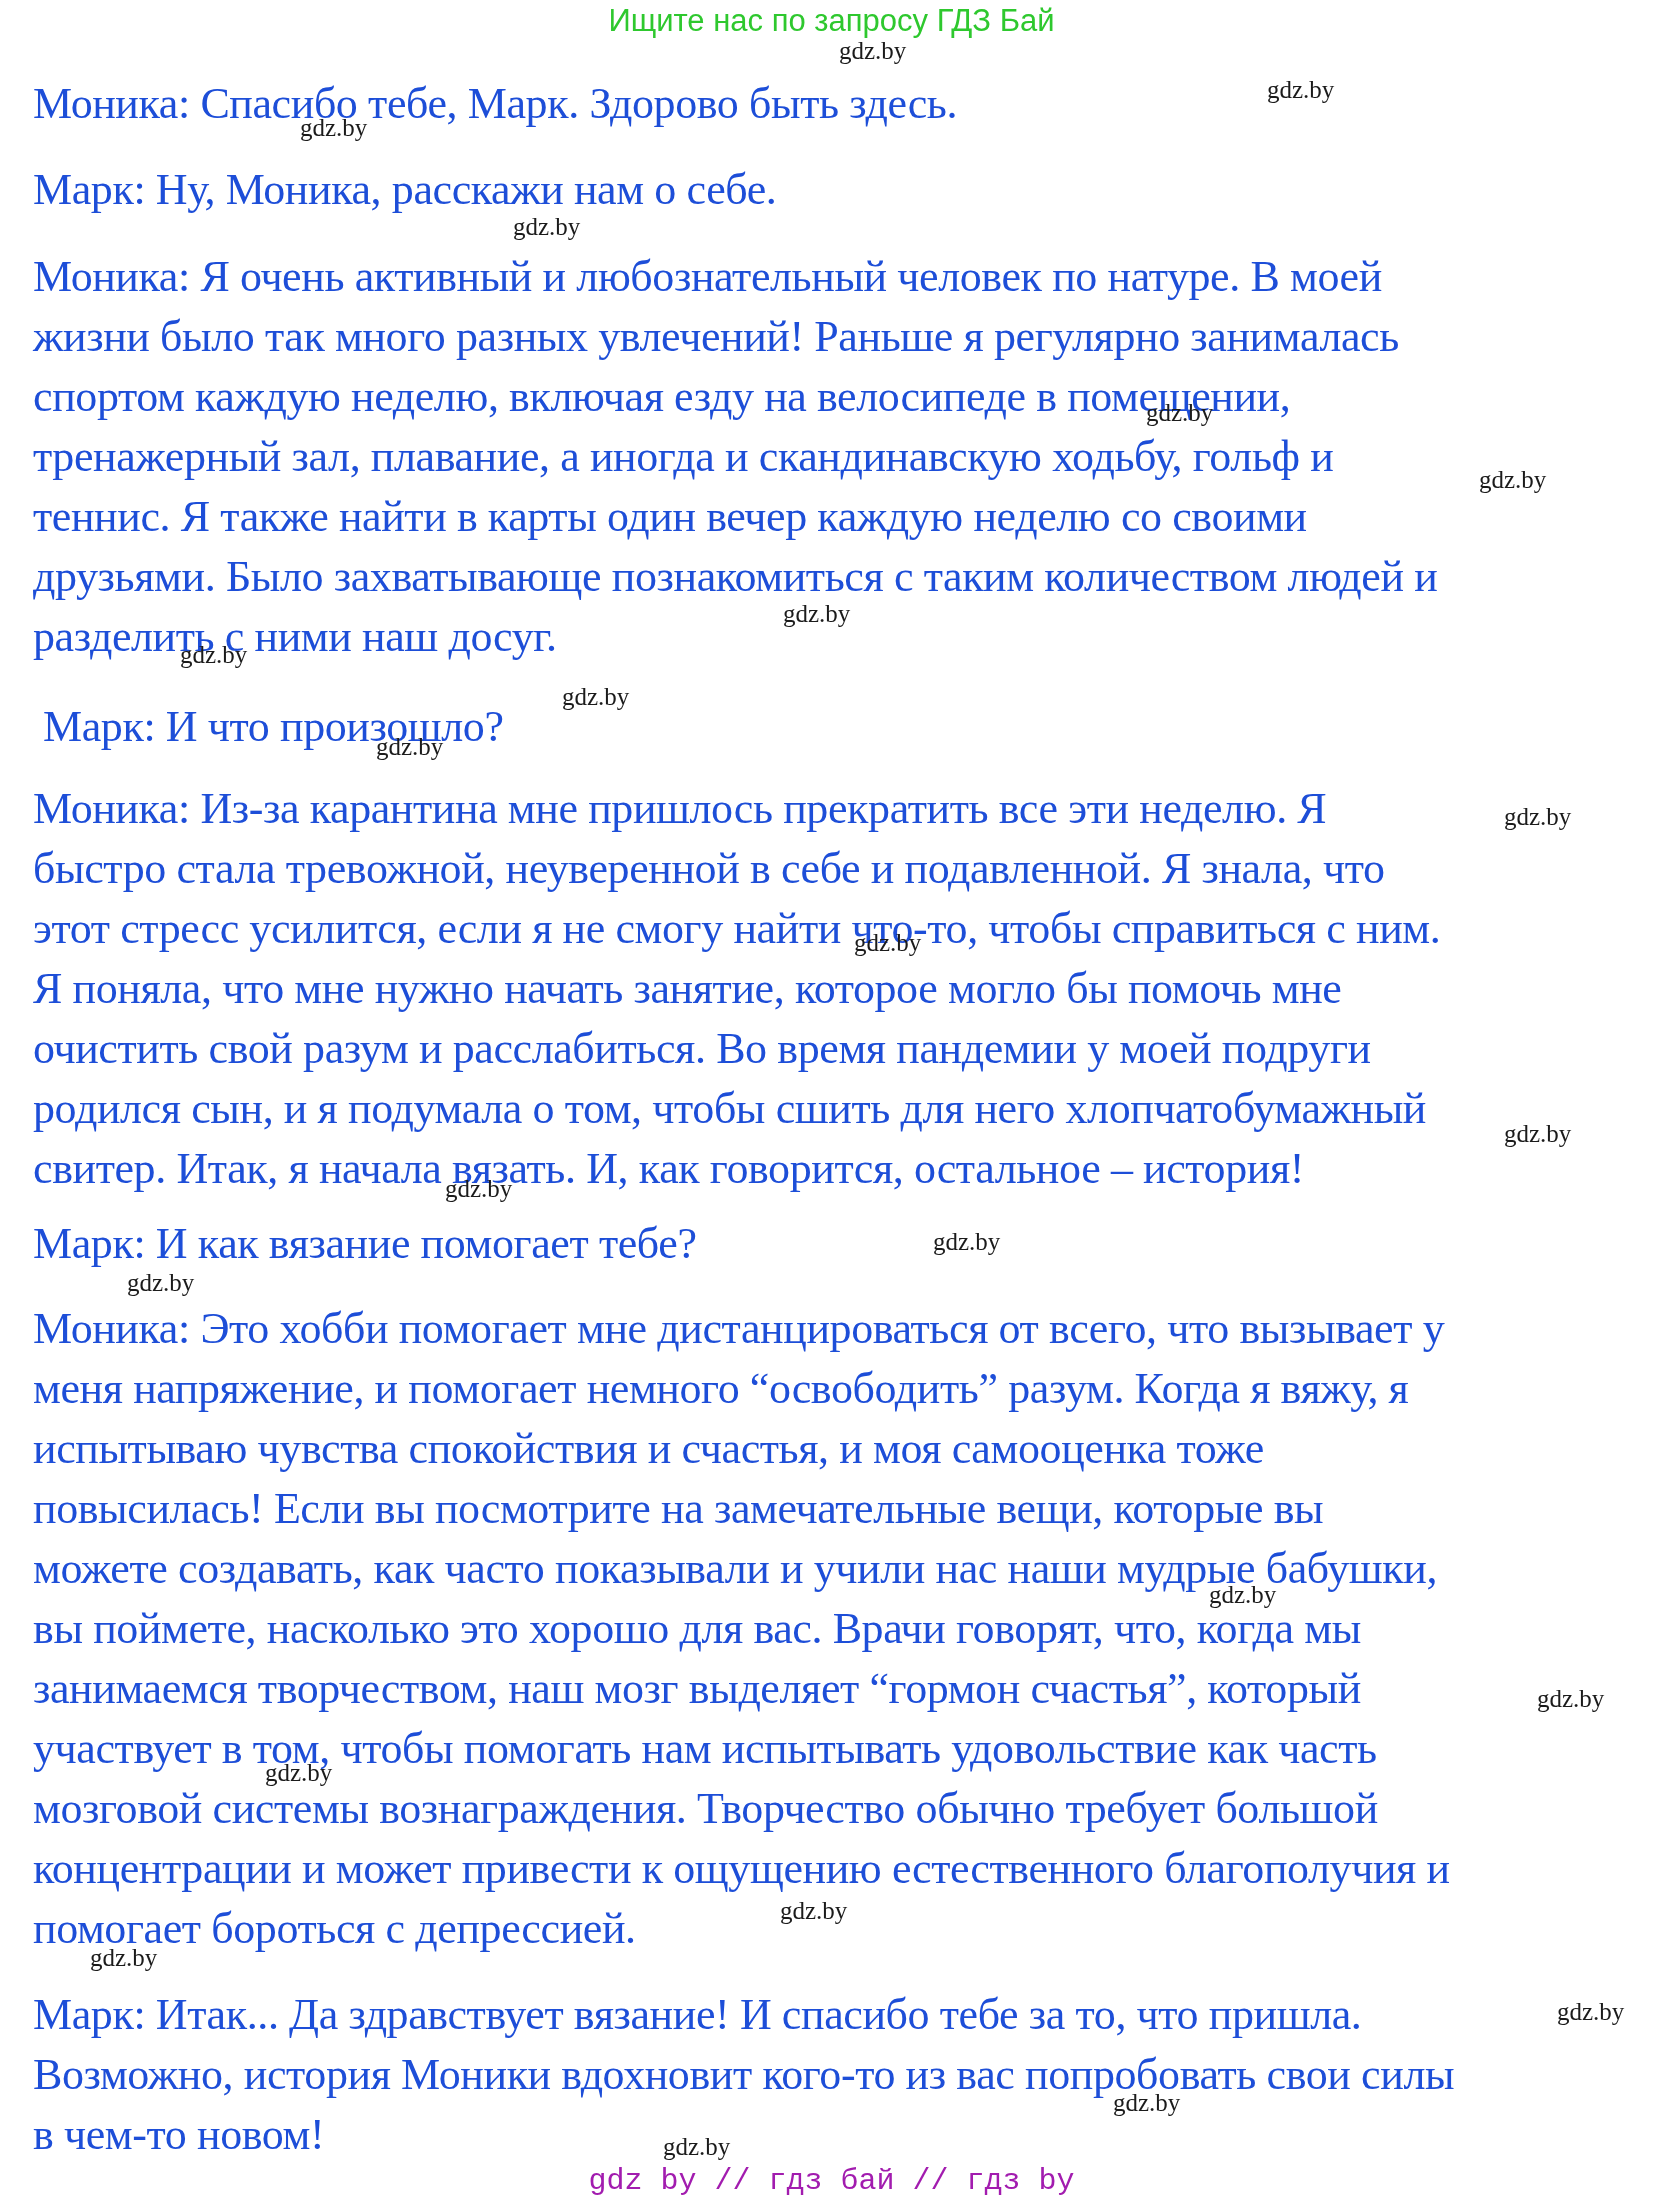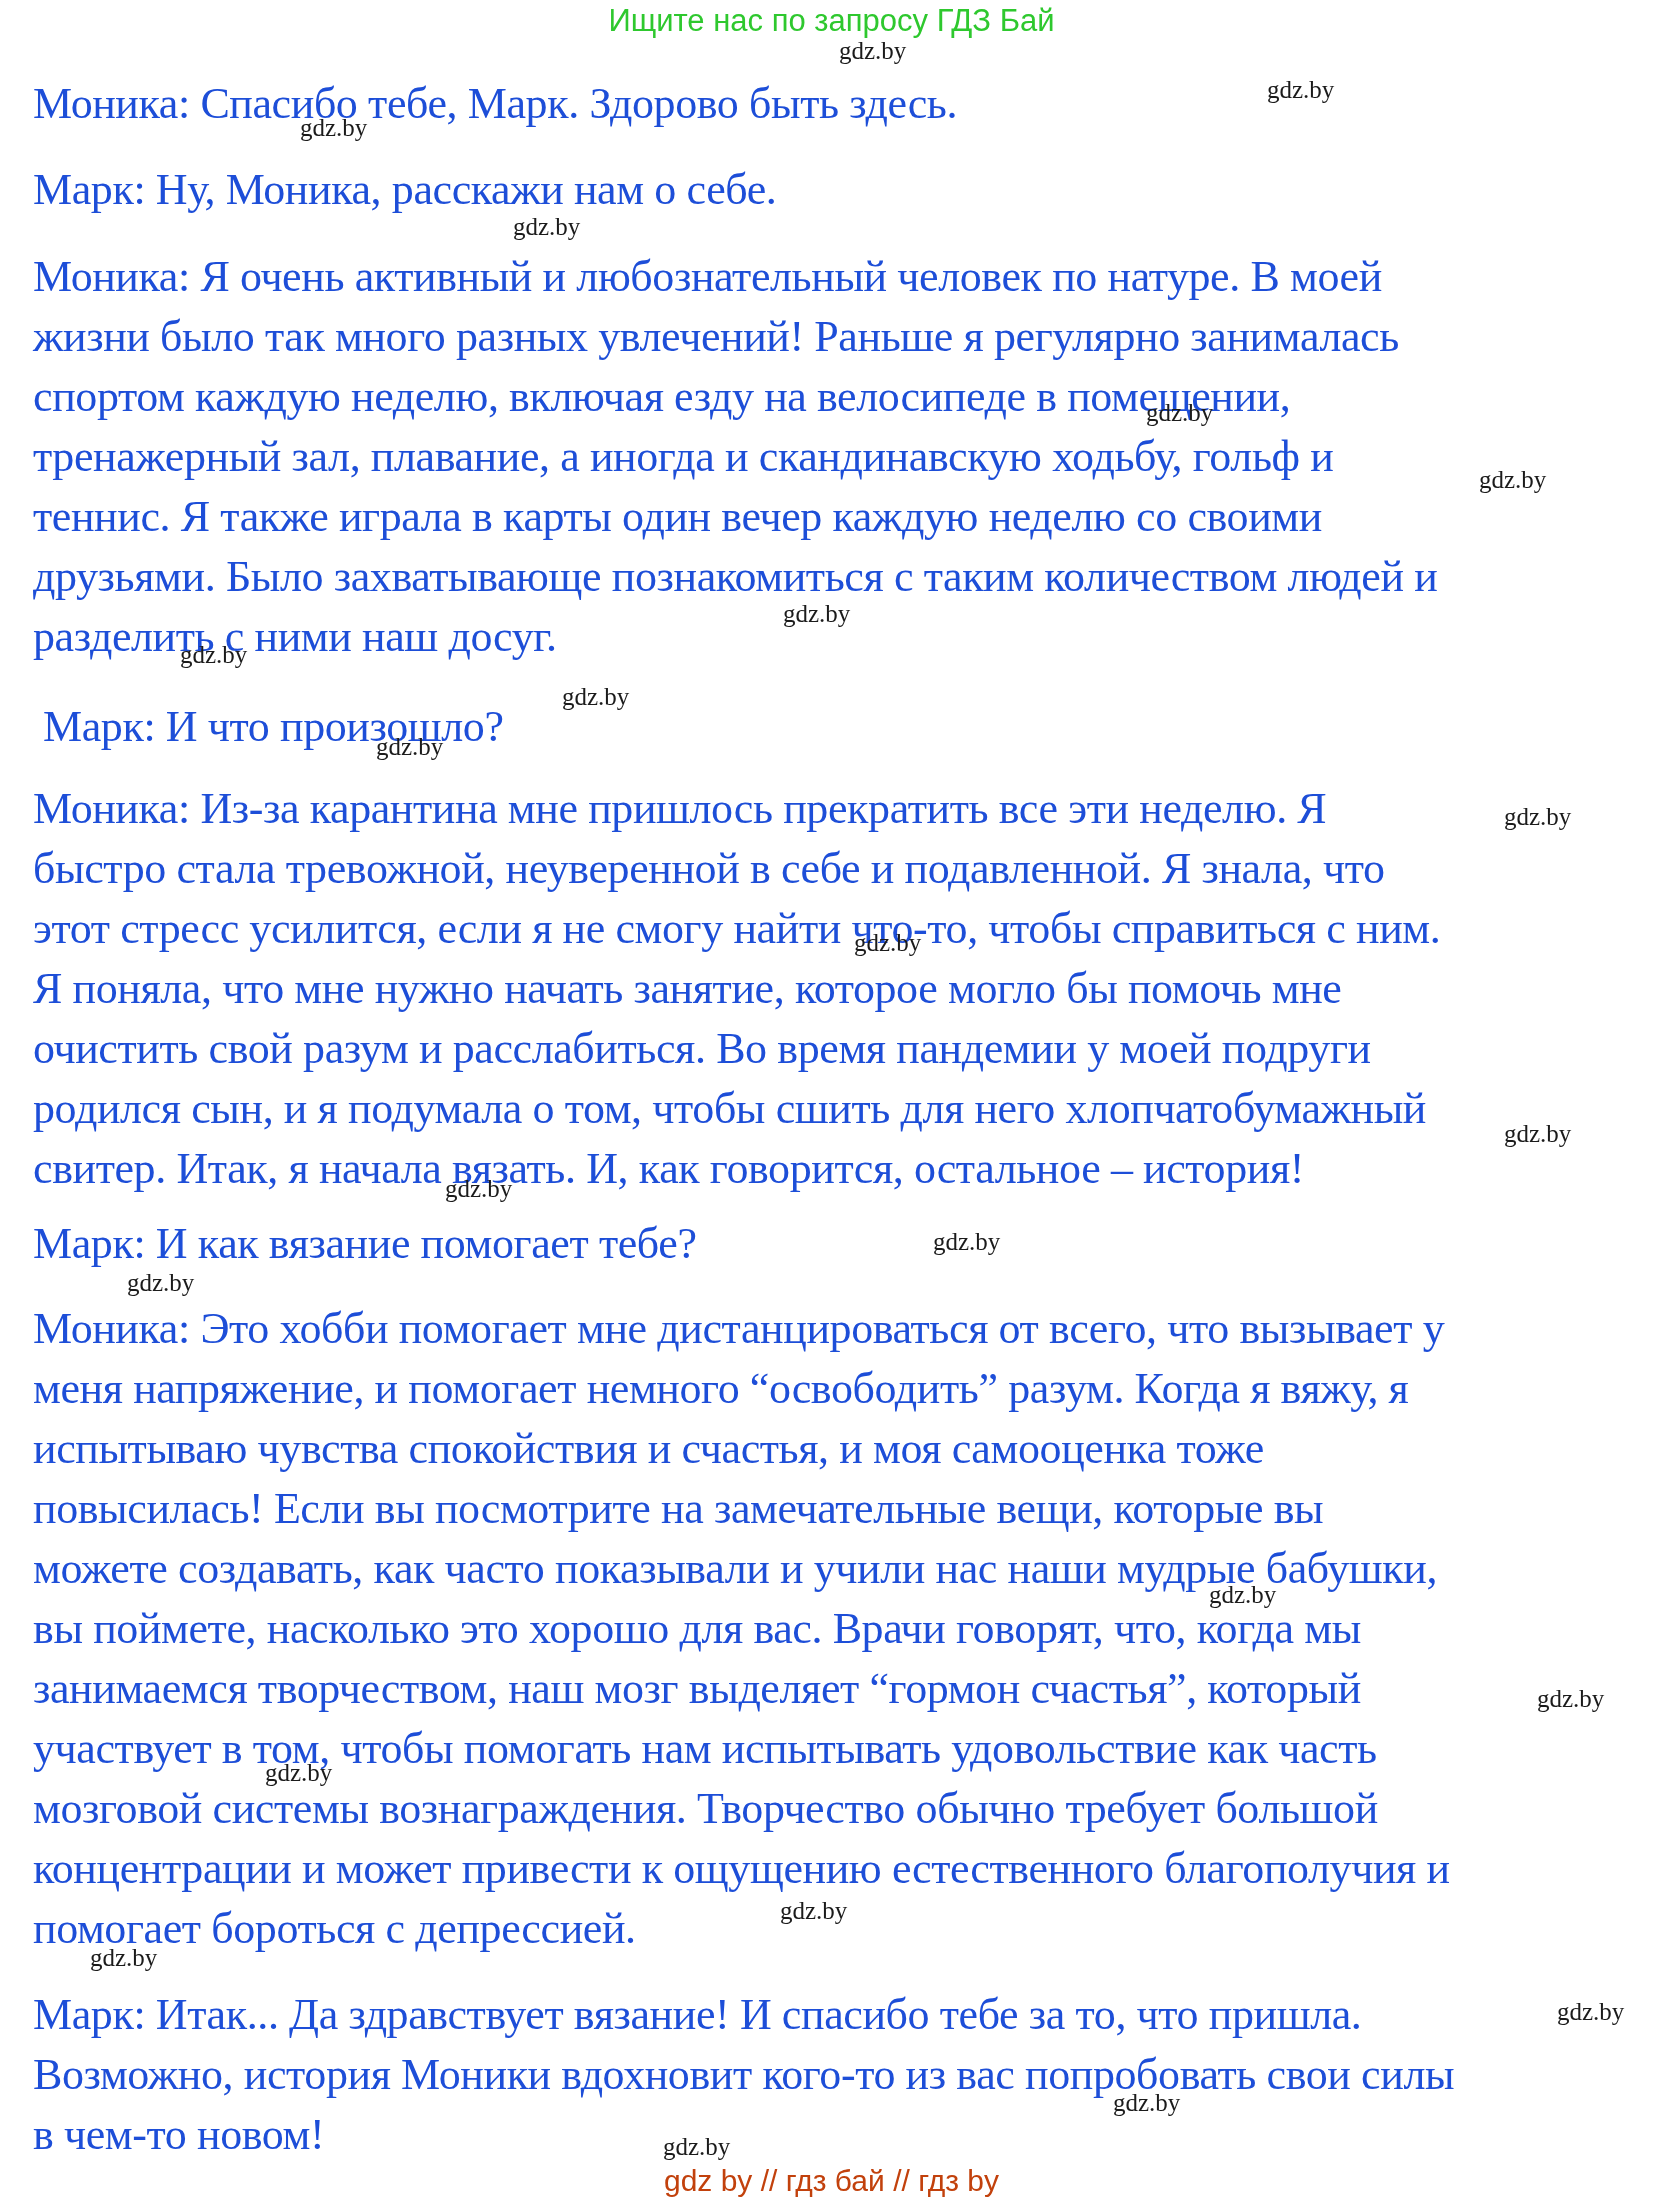--- a/index.html
+++ b/index.html
@@ -68,21 +68,21 @@
         <div class="line">Моника: Спасибо тебе, Марк. Здорово быть здесь.</div>
       </div>
       <div class="para" style="top: 160px;">
         <div class="line">Марк: Ну, Моника, расскажи нам о себе.</div>
       </div>
       <div class="para" style="top: 247px;">
         <div class="line">Моника: Я очень активный и любознательный человек по натуре. В моей</div>
         <div class="line">жизни было так много разных увлечений! Раньше я регулярно занималась</div>
         <div class="line">спортом каждую неделю, включая езду на велосипеде в помещении,</div>
         <div class="line">тренажерный зал, плавание, а иногда и скандинавскую ходьбу, гольф и</div>
-        <div class="line">теннис. Я также играла в карты один вечер каждую неделю со своими</div>
+        <div class="line">теннис. Я также найти в карты один вечер каждую неделю со своими</div>
         <div class="line">друзьями. Было захватывающе познакомиться с таким количеством людей и</div>
         <div class="line">разделить с ними наш досуг.</div>
       </div>
       <div class="para" style="top: 697px; margin-left: 10px;">
         <div class="line">Марк: И что произошло?</div>
       </div>
       <div class="para" style="top: 779px;">
         <div class="line">Моника: Из-за карантина мне пришлось прекратить все эти неделю. Я</div>
         <div class="line">быстро стала тревожной, неуверенной в себе и подавленной. Я знала, что</div>
         <div class="line">этот стресс усилится, если я не смогу найти что-то, чтобы справиться с ним.</div>
@@ -107,21 +107,21 @@
         <div class="line">концентрации и может привести к ощущению естественного благополучия и</div>
         <div class="line">помогает бороться с депрессией.</div>
       </div>
       <div class="para" style="top: 1985px;">
         <div class="line">Марк: Итак... Да здравствует вязание! И спасибо тебе за то, что пришла.</div>
         <div class="line">Возможно, история Моники вдохновит кого-то из вас попробовать свои силы</div>
         <div class="line">в чем-то новом!</div>
       </div>
     </div>
 
-  <div class="footer" style="color: #c2410c;">gdz by  //  гдз бай  //  гдз by</div>
+  <div class="footer" style="color: #a21caf; font-family: Liberation Mono, monospace;">gdz by  //  гдз бай  //  гдз by</div>
 
 <span class="wm" style="left: 839px; top: 37px;">gdz.by</span>
     <span class="wm" style="left: 1267px; top: 76px;">gdz.by</span>
     <span class="wm" style="left: 300px; top: 114px;">gdz.by</span>
     <span class="wm" style="left: 513px; top: 213px;">gdz.by</span>
     <span class="wm" style="left: 1146px; top: 399px;">gdz.by</span>
     <span class="wm" style="left: 1479px; top: 466px;">gdz.by</span>
     <span class="wm" style="left: 783px; top: 600px;">gdz.by</span>
     <span class="wm" style="left: 180px; top: 641px;">gdz.by</span>
     <span class="wm" style="left: 562px; top: 683px;">gdz.by</span>

